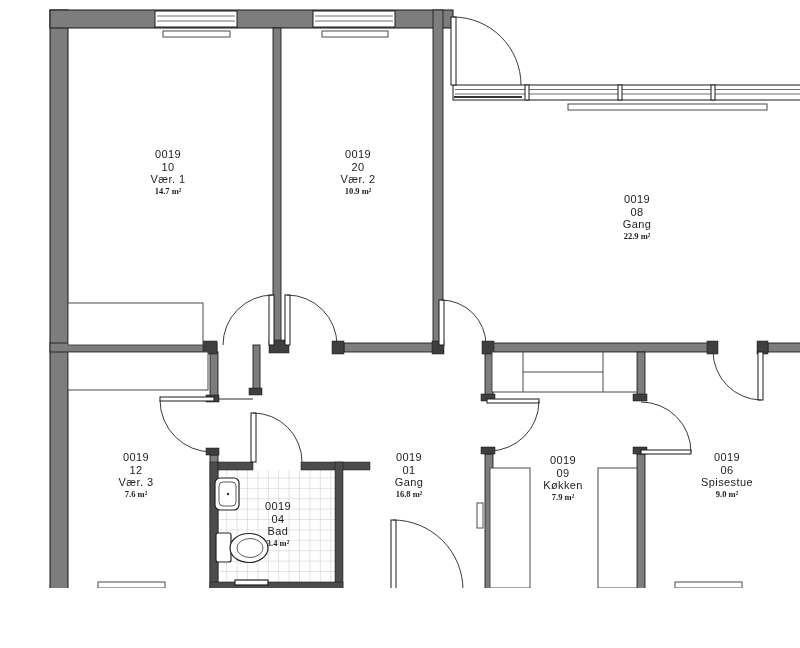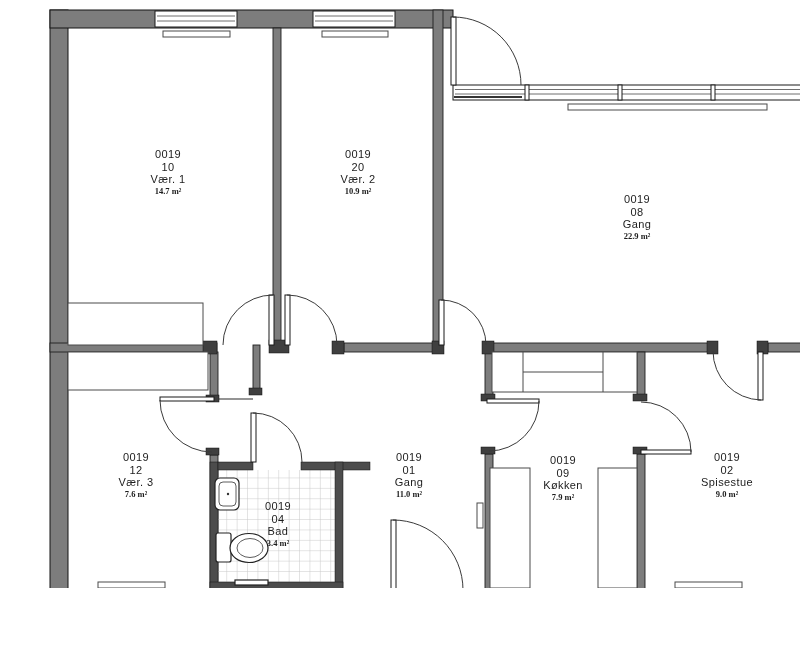--- a/index.html
+++ b/index.html
@@ -238,28 +238,28 @@
   <div class="room-label" style="left:178px;top:500px;">
     <div class="ln">0019</div>
     <div class="ln">04</div>
     <div class="ln">Bad</div>
     <div class="area">3.4 m²</div>
   </div>
   <div class="room-label" style="left:309px;top:451px;">
     <div class="ln">0019</div>
     <div class="ln">01</div>
     <div class="ln">Gang</div>
-    <div class="area">11.0 m²</div>
+    <div class="area">16.8 m²</div>
   </div>
   <div class="room-label" style="left:463px;top:454px;">
     <div class="ln">0019</div>
     <div class="ln">09</div>
     <div class="ln">Køkken</div>
     <div class="area">7.9 m²</div>
   </div>
   <div class="room-label" style="left:627px;top:451px;">
     <div class="ln">0019</div>
-    <div class="ln">02</div>
+    <div class="ln">06</div>
     <div class="ln">Spisestue</div>
     <div class="area">9.0 m²</div>
   </div>
 
 </div>
 
 </body></html>

